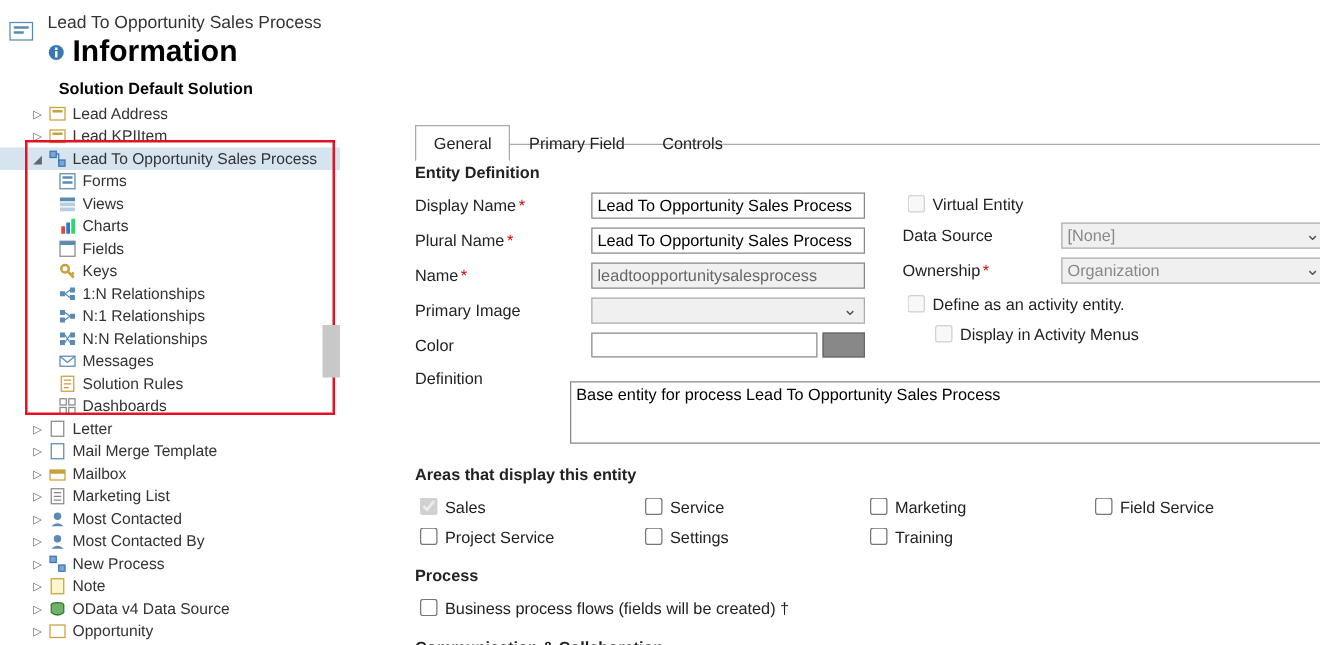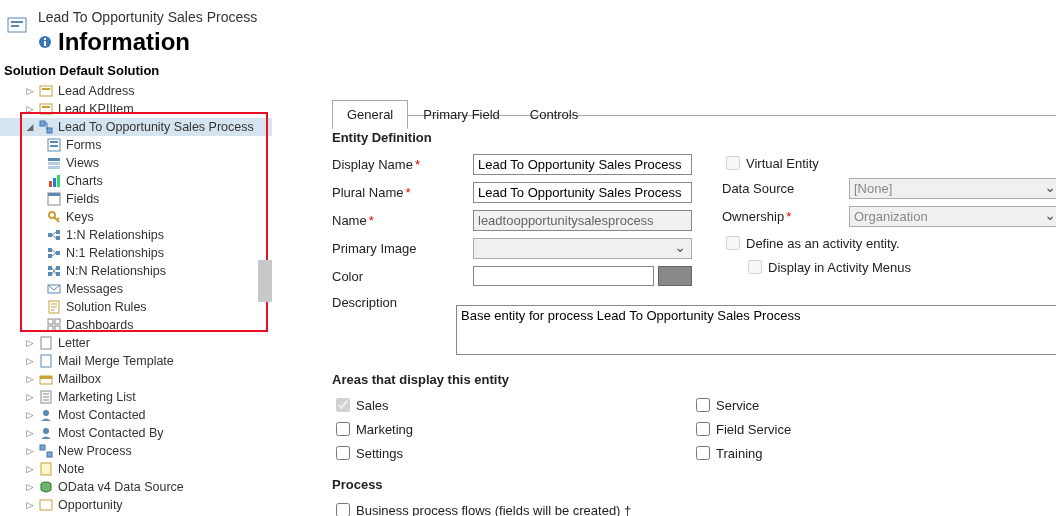--- a/index.html
+++ b/index.html
@@ -5,21 +5,21 @@
   * { box-sizing: border-box; font-family: "Segoe UI", Arial, sans-serif; }
   body { margin:0; padding:0; font-size:13px; color:#222; width:1056px; height:516px; overflow:hidden; background:#fff;}
   
   
   .header { padding:8px 0 4px 6px; display:flex; align-items:flex-start; gap:10px; }
   .header-icon { width:22px; height:22px; margin-top:6px;}
   .header-text { line-height:1.3; }
   .header-title { font-size:14px; color:#333; }
   .header-sub { font-size:24px; font-weight:bold; color:#000; display:flex; align-items:center; gap:6px;}
   
-  .solution-bar { font-size:13px; font-weight:bold; color:#000; padding:2px 4px; }
+  .solution-bar { font-size:13px; font-weight:bold; color:#000; padding:2px 4px;margin-left:43px; }
   
   .main { display:flex; height:calc(516px - 70px); }
   
   
   .tree-panel { width:272px; flex:0 0 272px; overflow:hidden; position:relative; padding-top:2px;}
   .tree { list-style:none; margin:0; padding:0; font-size:12.5px; color:#333;}
   .tree ul { list-style:none; margin:0; padding:0;}
   .tree li { white-space:nowrap; }
   .row { display:flex; align-items:center; height:18px; padding:0; }
   .expander { width:12px; height:12px; display:inline-flex; align-items:center; justify-content:center; color:#666; font-size:9px; margin-left:4px;}
@@ -53,21 +53,21 @@
   .select-wrap::after { content:"⌄"; position:absolute; right:6px; top:1px; color:#555; font-size:14px; pointer-events:none;}
   .color-row { display:flex; gap:4px; align-items:stretch;}
   .color-input { flex:1; height:20px; border:1px solid #888;}
   .color-swatch { width:34px; height:20px; background:#888; border:1px solid #666;}
   textarea { height:50px; resize:none;}
   
   .chk { width:14px; height:14px; margin-right:6px; vertical-align:middle; accent-color:#888;}
   .chk-line { display:flex; align-items:center; margin-bottom:4px; font-size:13px;}
   .indent-chk { padding-left:22px; }
   
-  .areas { display:grid; grid-template-columns: repeat(2, 1fr); row-gap:4px; margin:6px 0 10px 0;}
+  .areas { display:grid; grid-template-columns: repeat(4, 1fr); row-gap:4px; margin:6px 0 10px 0;}
   .area-item { display:flex; align-items:center; font-size:13px;}
   
   .hl { background:#cfe2f3; }
   
   
   svg { display:block; }
 </style>
 </head>
 <body>
 
@@ -426,21 +426,21 @@
             </div>
         </div>
         <div class="frow">
           <div class="flabel">Color</div>
           <div class="finput color-row">
             <div class="color-input"></div>
             <div class="color-swatch"></div>
           </div>
         </div>
         <div class="frow" style="align-items:flex-start; margin-top:8px;">
-          <div class="flabel">Description</div>
+          <div class="flabel">Definition</div>
         </div>
       </div>
 
       <div class="col" style="max-width:340px;">
         <div class="chk-line">
             <input type="checkbox" class="chk" disabled="" style="">
             <span>Virtual Entity</span>
           </div>
         <div class="frow">
           <div class="flabel" style="width:110px;">Data Source</div>
@@ -479,20 +479,24 @@
           <input type="checkbox" class="chk" style="">
           <span>Service</span>
         </div>
       <div class="area-item">
           <input type="checkbox" class="chk" style="">
           <span>Marketing</span>
         </div>
       <div class="area-item">
           <input type="checkbox" class="chk" style="">
           <span>Field Service</span>
+        </div>
+      <div class="area-item">
+          <input type="checkbox" class="chk" style="">
+          <span>Project Service</span>
         </div>
       <div class="area-item">
           <input type="checkbox" class="chk" style="">
           <span>Settings</span>
         </div>
       <div class="area-item">
           <input type="checkbox" class="chk" style="">
           <span>Training</span>
         </div>
     </div>

